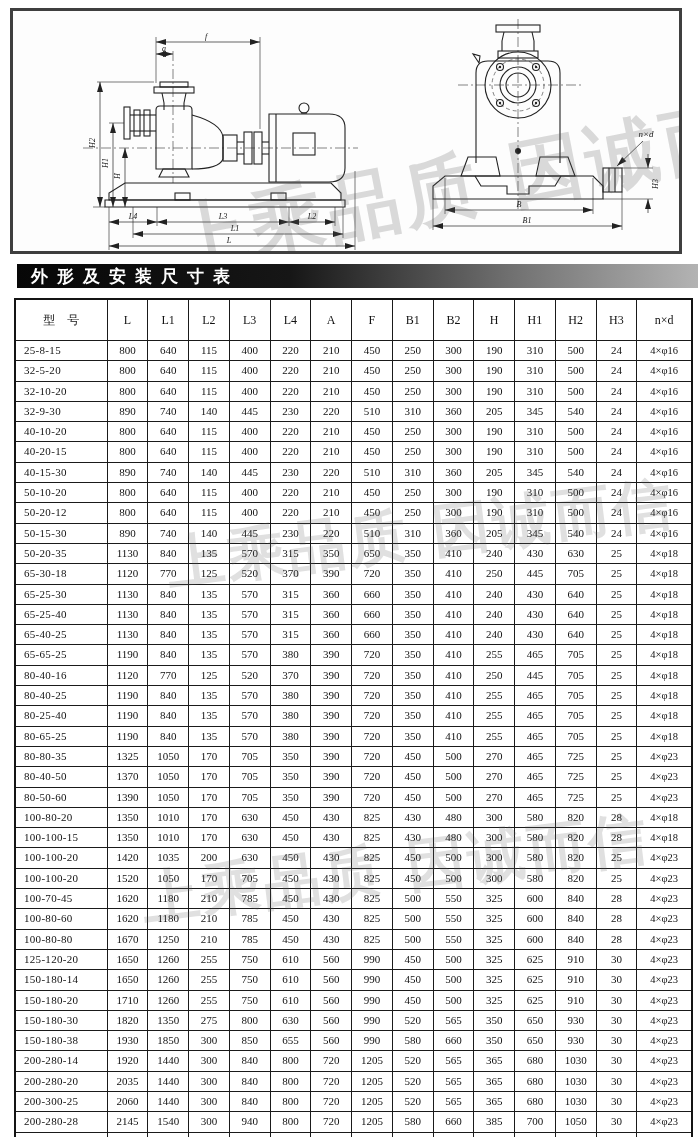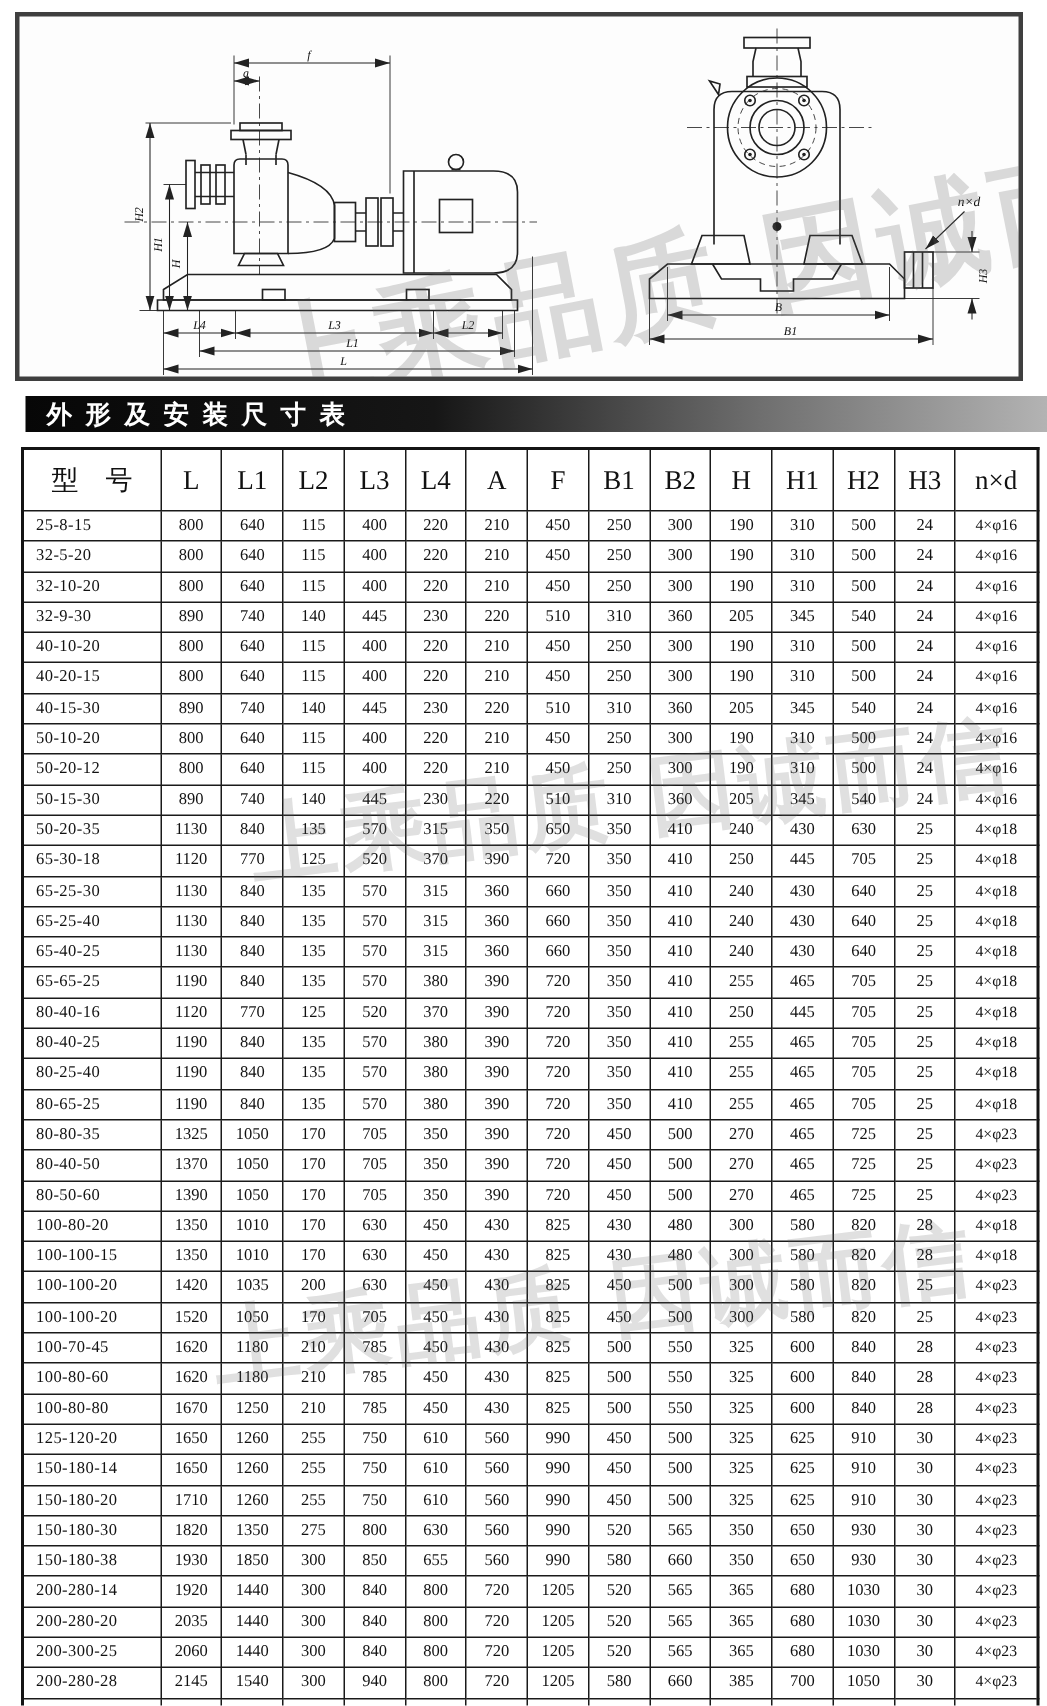--- a/index.html
+++ b/index.html
@@ -24,21 +24,21 @@
         background:linear-gradient(90deg,#070707 0%,#161616 40%,#6f6f6f 72%,#b3b3b3 100%);
         display:flex;align-items:center;box-sizing:border-box;padding-left:14px;}
   .section-bar span{color:#fff;font-family:"DejaVu Sans","Liberation Sans",sans-serif;
         font-weight:bold;font-size:17px;letter-spacing:9px;white-space:nowrap;}
 
   
   .dim-table{position:absolute;left:14px;top:298px;width:679px;border-collapse:collapse;
         table-layout:fixed;background:#fff;border:2px solid #141414;}
   .dim-table th,.dim-table td{border:1px solid #1a1a1a;text-align:center;padding:0;
         overflow:hidden;white-space:nowrap;}
-  .dim-table th{height:40px;font-weight:normal;font-size:18px;}
+  .dim-table th{height:40px;font-weight:normal;font-size:12px;}
   .dim-table th:first-child{white-space:pre;}
   .dim-table td{height:19.3px;font-size:11px;line-height:19.3px;}
   .dim-table td:first-child{text-align:left;padding-left:8px;letter-spacing:0.3px;}
   .dim-table td:last-child{font-size:10.5px;}
   .c-model{width:13.6%;} .c-num{width:6.02%;} .c-nxd{width:8.14%;}
 
   
   .wm{position:absolute;color:rgba(90,90,90,0.22);
         font-family:"DejaVu Sans","Liberation Sans",sans-serif;font-weight:bold;
         white-space:nowrap;pointer-events:none;z-index:6;}

